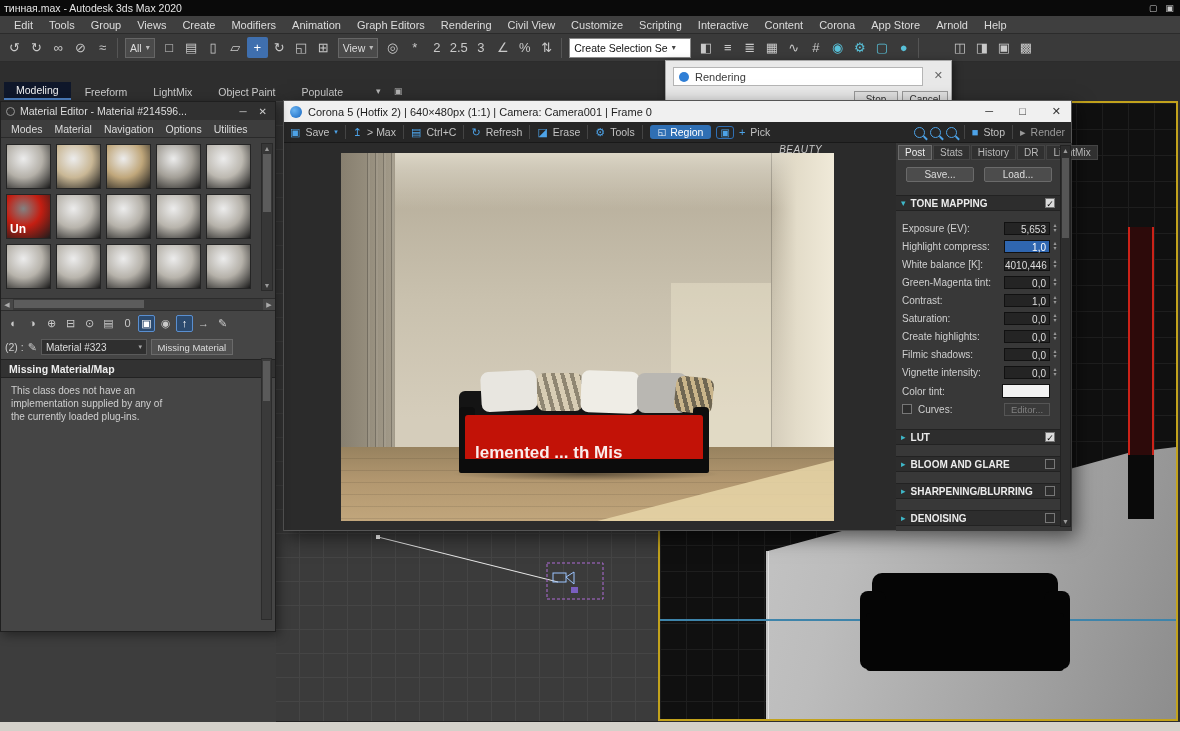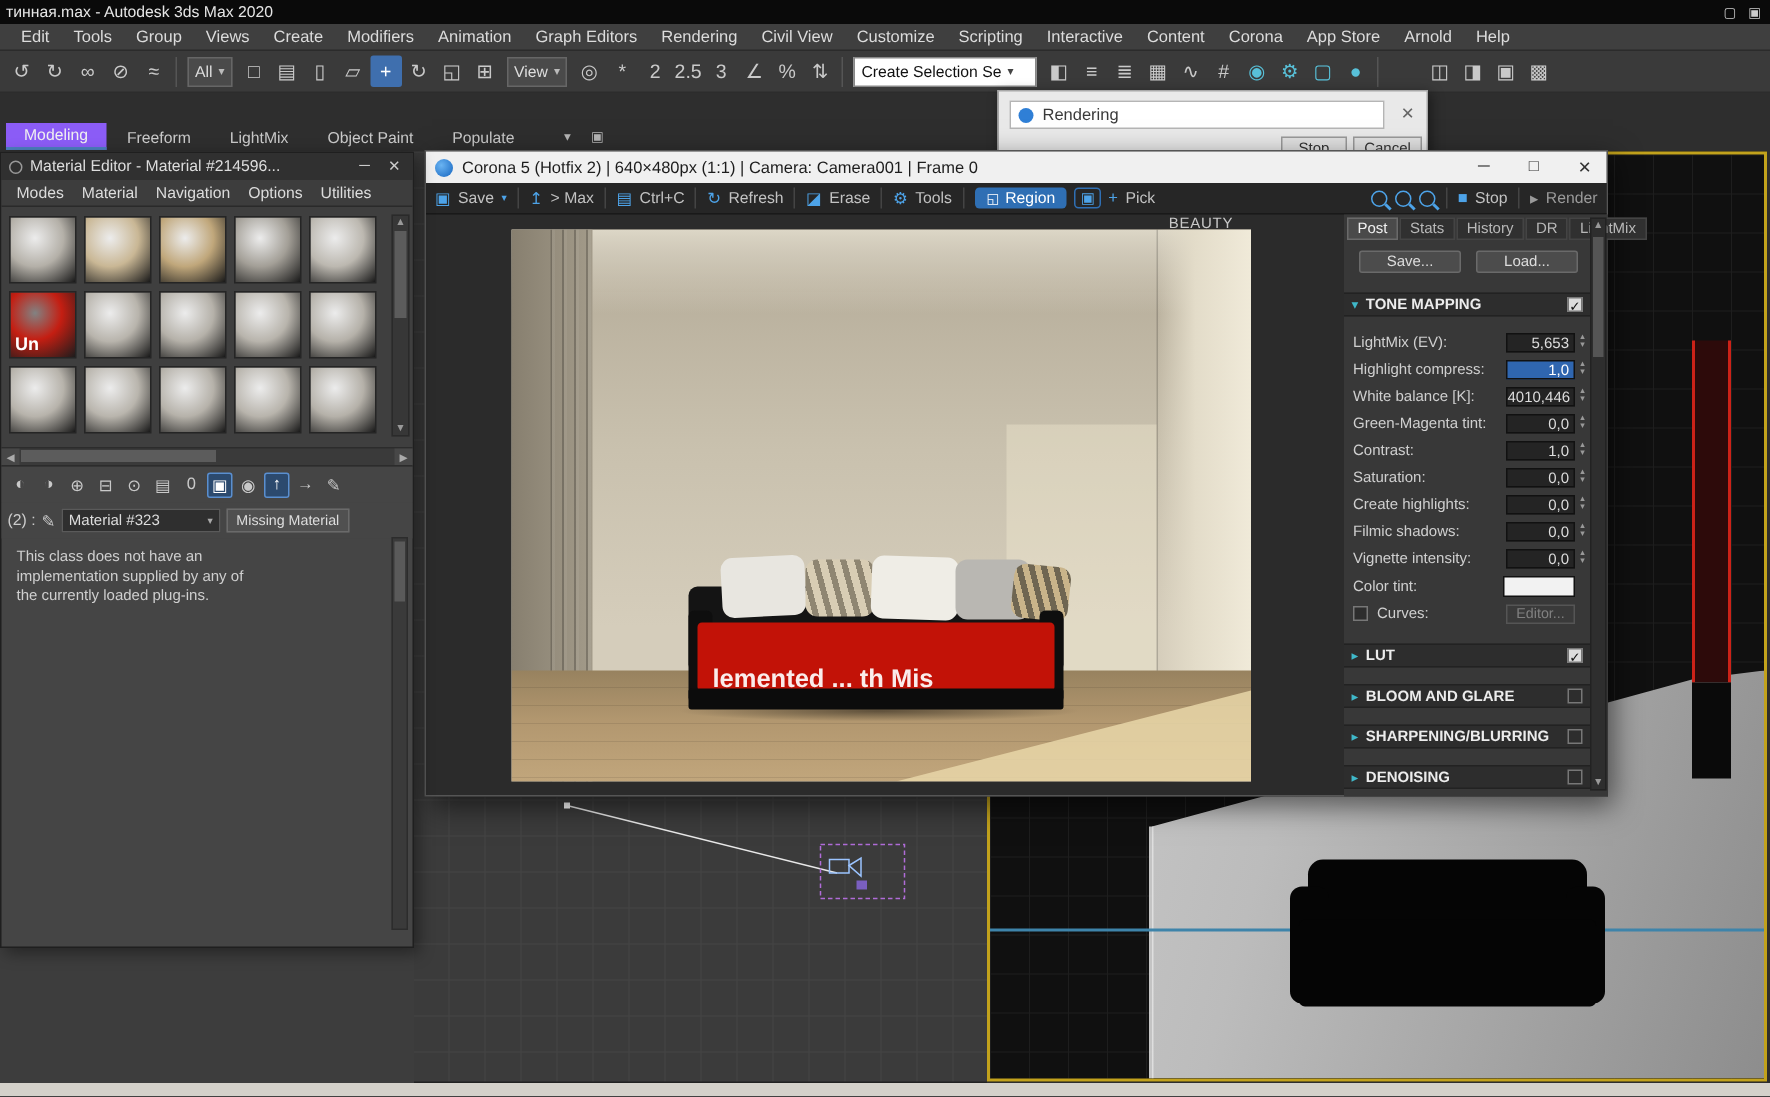--- a/index.html
+++ b/index.html
@@ -14,21 +14,21 @@
   .tbi{width:21px;height:21px;display:inline-flex;align-items:center;justify-content:center;color:#c9c9c9;font-size:13px;border-radius:2px;}
   .tbi.active{background:#3f6fae;color:#fff;}
   .tbsep{width:1px;height:20px;background:#555;margin:0 3px;}
   .tb-combo{height:18px;background:#4a4a4a;border:1px solid #666;color:#ddd;font-size:10.5px;display:inline-flex;align-items:center;padding:0 4px;gap:4px;margin:0 3px;}
   .tb-combo.light{background:#ffffff;color:#111;border-color:#888;align-items:center;}
   .tb-combo .car{font-size:8px;color:#bbb;}
   .tb-combo.light .car{color:#444;}
   #ribbonstrip{left:0;top:62px;width:1180px;height:39px;background:#2e2e2e;}
   #ribbontabs{position:absolute;left:4px;bottom:1px;display:flex;align-items:flex-end;gap:2px;}
   #ribbontabs .rtab{color:#c9c9c9;font-size:10.5px;padding:2px 12px;}
-  #ribbontabs .rtab.active{background:#8b5cf6;color:#f0f0f0;border-bottom:2px solid #4d7fc0;}
+  #ribbontabs .rtab.active{background:#0f172a;color:#f0f0f0;border-bottom:2px solid #4d7fc0;}
   .ribicon{color:#b5b5b5;font-size:9px;padding:2px 4px;}
   
   #vp-left{left:275px;top:101px;width:383px;height:620px;background-color:#3b3b3b;
     background-image:linear-gradient(#454545 1px,transparent 1px),linear-gradient(90deg,#454545 1px,transparent 1px);
     background-size:24px 24px;z-index:2;border-bottom:1px solid #222;}
   #vp-left-underpanel{left:0;top:632px;width:276px;height:90px;background:#3d3d3d;z-index:2;}
   #vp-right{left:658px;top:101px;width:516px;height:616px;background-color:#101010;
     background-image:linear-gradient(#1e1e1e 1px,transparent 1px),linear-gradient(90deg,#1e1e1e 1px,transparent 1px);
     background-size:26px 26px;border:2px solid #c2a21c;z-index:3;overflow:hidden;}
   .rv-quad{left:0;top:0;width:516px;height:616px;
@@ -87,21 +87,21 @@
   .c-title{position:relative;height:21px;background:#f0f0f0;display:flex;align-items:center;gap:6px;padding-left:6px;}
   .c-title .logo{width:12px;height:12px;border-radius:50%;background:radial-gradient(circle at 35% 35%,#6ab4f2,#1565c0);}
   .c-title .txt{font-size:11px;color:#1d1d1d;}
   .c-title .wc{position:absolute;right:10px;display:flex;gap:26px;color:#333;font-size:11px;}
   .c-tb{position:absolute;left:0;top:21px;width:787px;height:21px;background:#262626;border-bottom:1px solid #191919;display:flex;align-items:center;gap:5px;padding:0 6px;box-sizing:border-box;}
   .cti{color:#4da3e8;font-size:11px;}
   .ctl{color:#c2c2c2;font-size:10.5px;}
   .c-tb .sep{width:1px;height:14px;background:#444;margin:0 2px;}
   .region-btn{display:flex;align-items:center;gap:4px;background:#2f6fb4;border-radius:3px;color:#fff;font-size:10.5px;padding:1px 8px;}
   .cbtn-icon{border:1px solid #2f6fb4;border-radius:3px;padding:0 3px;color:#4da3e8;font-size:10px;}
-  .beauty{color:#c8c8c8;font-size:10px;letter-spacing:.5px;margin-left:4px;margin-top:34px;}
+  .beauty{font-style:italic;color:#c8c8c8;font-size:10px;letter-spacing:.5px;margin-left:4px;margin-top:34px;}
   .lens{width:9px;height:9px;border:1.5px solid #4da3e8;border-radius:50%;position:relative;display:inline-block;}
   .lens::after{content:'';position:absolute;width:5px;height:1.5px;background:#4da3e8;transform:rotate(45deg);right:-4px;bottom:-2px;}
   .c-right{position:absolute;left:612px;top:42px;width:176px;height:388px;background:#383838;}
   .c-tabs{position:absolute;left:2px;top:2px;display:flex;gap:1px;}
   .c-tabs .ctab{font-size:10px;color:#b8b8b8;background:#303030;border:1px solid #444;padding:1px 6px;}
   .c-tabs .ctab.active{background:#4a4a4a;color:#f0f0f0;border-color:#6a6a6a;}
   .c-slbtns{position:absolute;left:10px;top:24px;display:flex;gap:10px;}
   .cbtn{width:68px;height:15px;background:#4c4c4c;border:1px solid #6a6a6a;border-radius:2px;color:#ddd;font-size:10px;display:flex;align-items:center;justify-content:center;box-sizing:border-box;}
   .c-sechead{position:absolute;left:0;width:164px;height:16px;background:#2d2d2d;border-top:1px solid #222;border-bottom:1px solid #222;display:flex;align-items:center;gap:5px;padding:0 5px;box-sizing:border-box;}
   .c-sechead .arr{color:#3fb8c9;font-size:9px;}
@@ -367,20 +367,23 @@
       </div>
     <div class="me-namerow">
       <span class="slot">(2) :</span>
       <span class="pencil">✎</span>
       <span class="me-combo">
         <span>Material #323</span>
           <span class="car">▾</span>
       </span>
       <span class="me-typebtn">Missing Material</span>
     </div>
+    <div class="me-rollhead">
+      <span>Missing Material/Map</span>
+    </div>
     <div class="me-rollbody">This class does not have an implementation supplied by any of the currently loaded plug-ins.</div>
     <div class="me-lowscroll">
         <div class="thumb"></div>
       </div>
   </div>
 
   <div class="abs" id="corona">
     <div class="c-title">
       <span class="logo"></span>
       <span class="txt">Corona 5 (Hotfix 2) | 640×480px (1:1) | Camera: Camera001 | Frame 0</span>
@@ -469,21 +472,21 @@
         <span class="cbtn">Save...</span>
         <span class="cbtn">Load...</span>
       </div>
       <div class="c-sechead" style="top:52px;">
         <span class="arr">▾</span>
         <span class="st">TONE MAPPING</span>
         <span class="cb checked">✓</span>
       </div>
       <div id="c-params">
           <div class="crow">
-            <span class="clabel">LightMix (EV):</span>
+            <span class="clabel">Exposure (EV):</span>
             <span class="cval">5,653</span>
             <span class="cspin">
               <span>▴</span>
               <span>▾</span>
             </span>
           </div>
           <div class="crow">
             <span class="clabel">Highlight compress:</span>
             <span class="cval sel">1,0</span>
             <span class="cspin">

